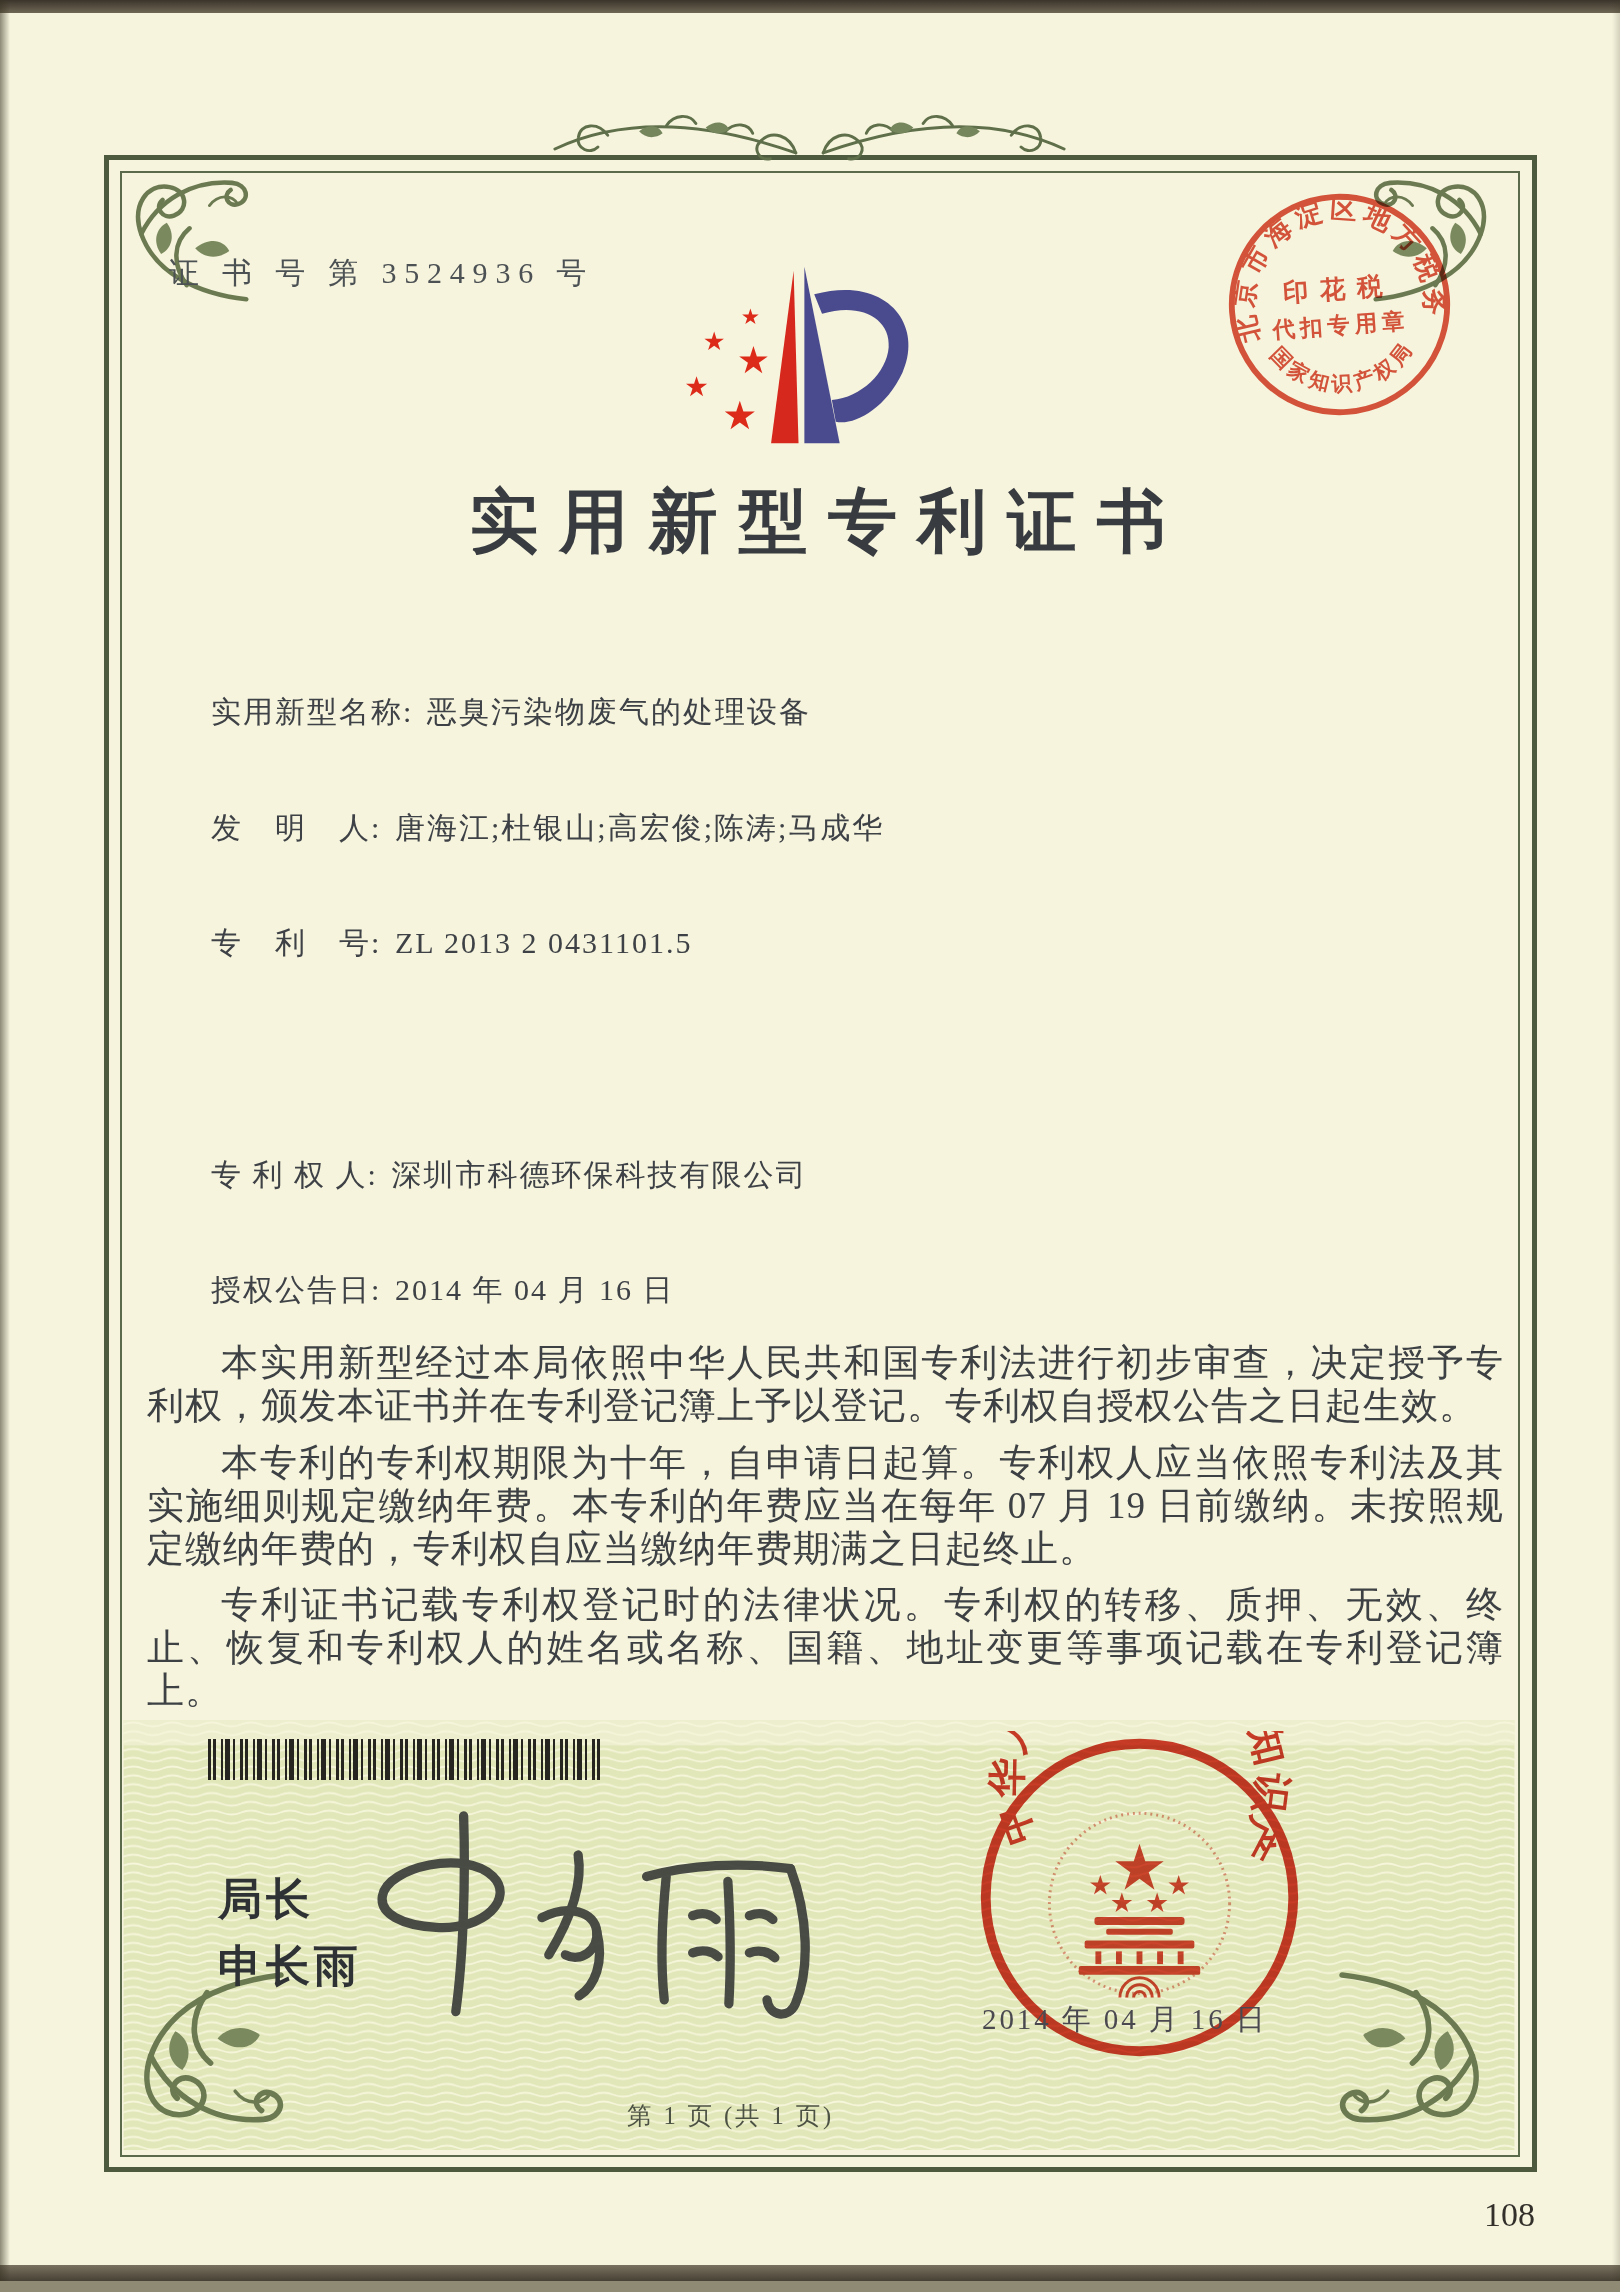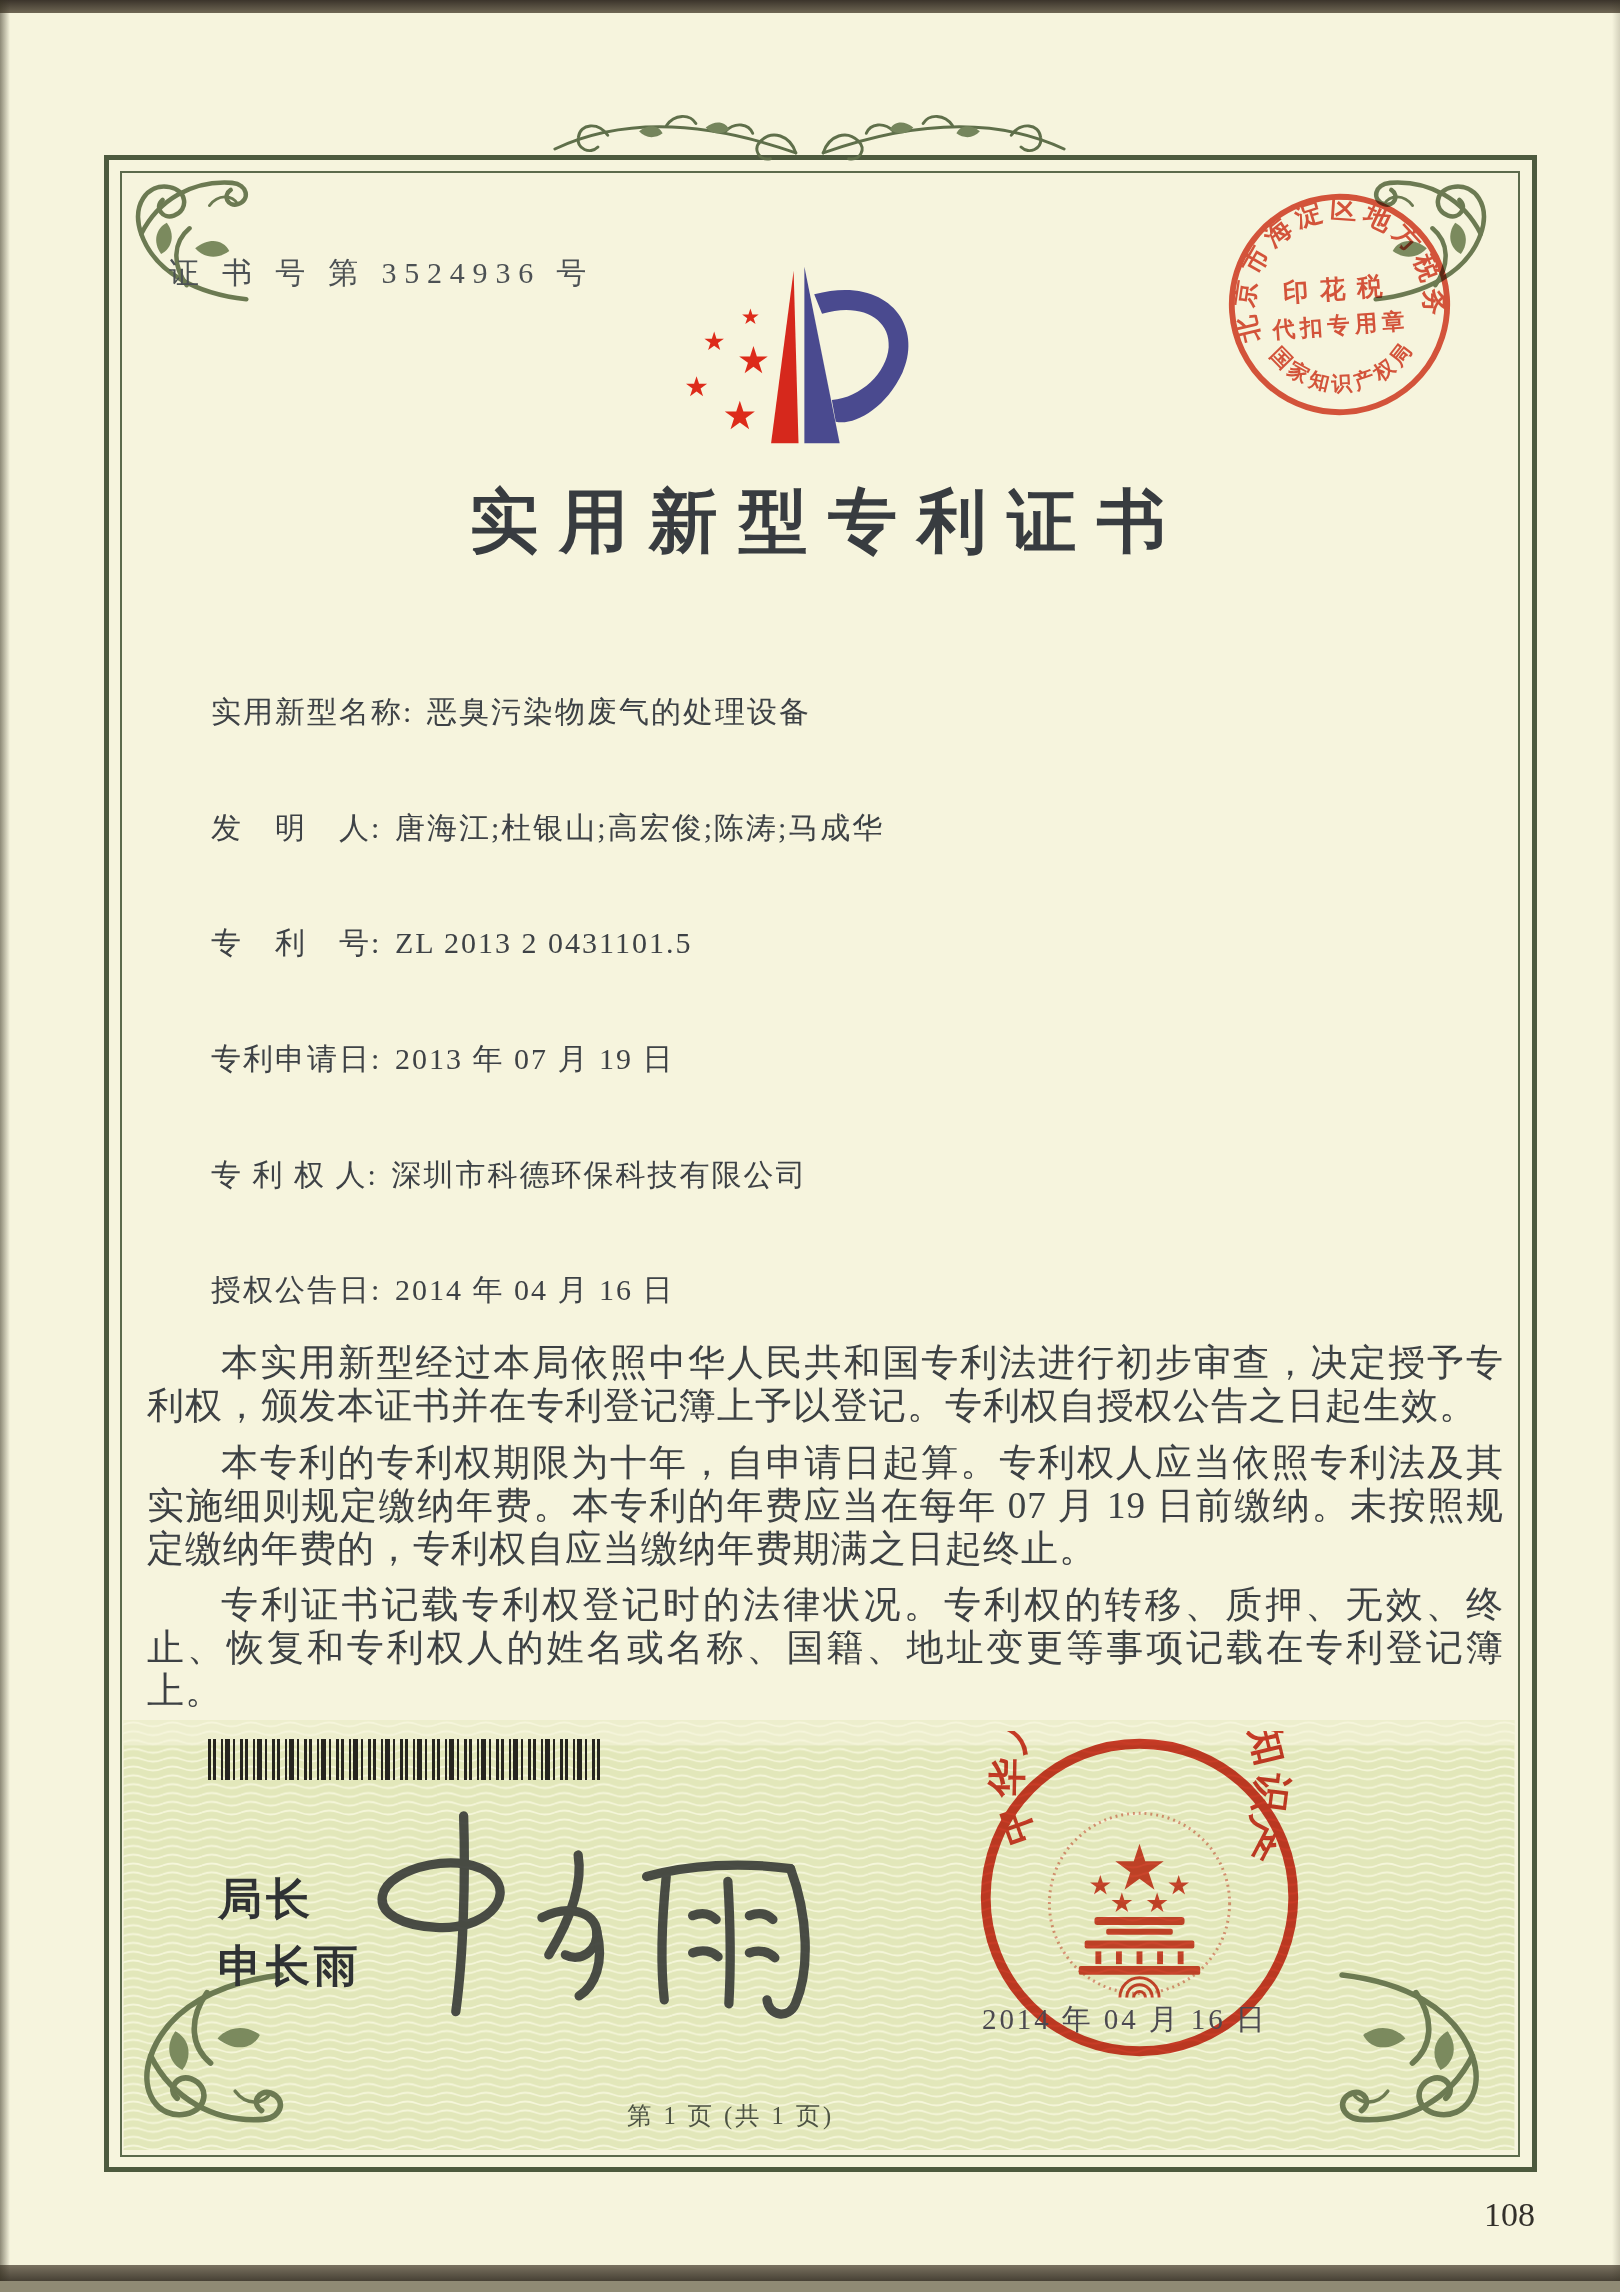--- a/index.html
+++ b/index.html
@@ -145,23 +145,20 @@
 
   <div class="field" style="top:692px">
     <span>实用新型名称:</span><span class="val">恶臭污染物废气的处理设备</span>
   </div>
   <div class="field" style="top:808px">
     <span>发　明　人:</span><span class="val">唐海江;杜银山;高宏俊;陈涛;马成华</span>
   </div>
   <div class="field" style="top:923px">
     <span>专　利　号:</span><span class="val">ZL 2013 2 0431101.5</span>
   </div>
-  <div class="field" style="top:1039px">
-    <span>专利申请日:</span><span class="val">2013 年 07 月 19 日</span>
-  </div>
   <div class="field" style="top:1155px">
     <span>专 利 权 人:</span><span class="val">深圳市科德环保科技有限公司</span>
   </div>
   <div class="field" style="top:1270px">
     <span>授权公告日:</span><span class="val">2014 年 04 月 16 日</span>
   </div>
 
   <div class="bodytext">
     <p>本实用新型经过本局依照中华人民共和国专利法进行初步审查，决定授予专利权，颁发本证书并在专利登记簿上予以登记。专利权自授权公告之日起生效。</p>
     <p>本专利的专利权期限为十年，自申请日起算。专利权人应当依照专利法及其实施细则规定缴纳年费。本专利的年费应当在每年 07 月 19 日前缴纳。未按照规定缴纳年费的，专利权自应当缴纳年费期满之日起终止。</p>

